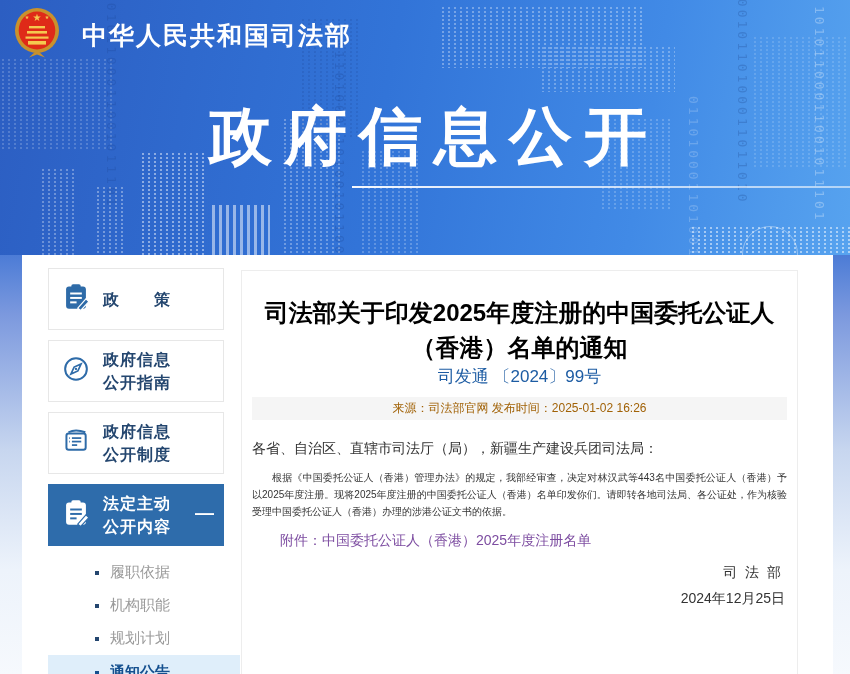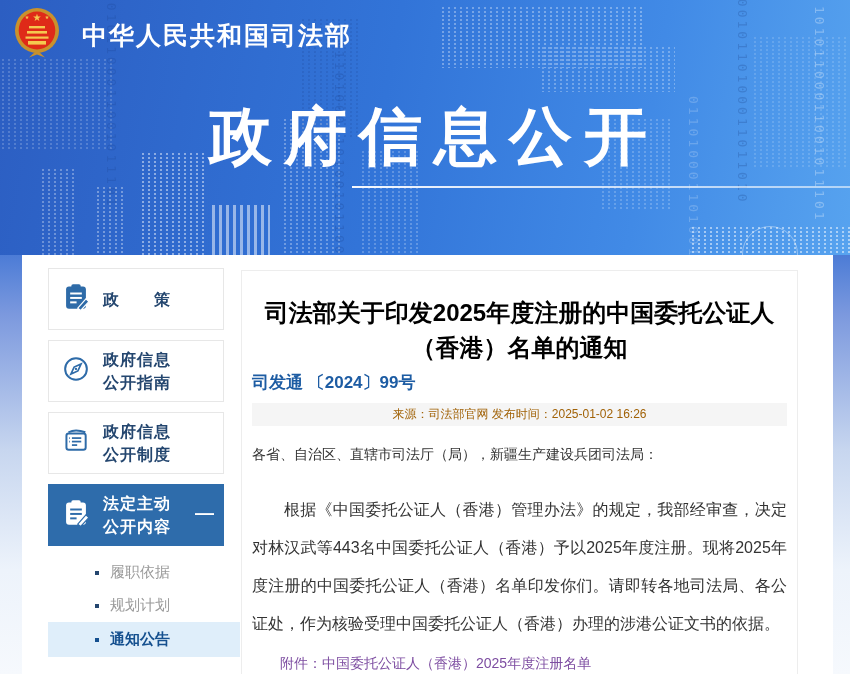--- a/index.html
+++ b/index.html
@@ -59,25 +59,25 @@
   .sub-item .sub-label { font-size:15px; color:#9a9a9a; }
   .sub-item.active { background:#dfeefa; height:35px; }
   .sub-item.active .sub-label { color:#15508f; font-weight:bold; }
   .sub-item.active .bullet { background:#15508f; }
 
   
   .article { position:absolute; left:219px; top:15px; width:557px; height:420px;
     border:1px solid #ededed; padding:0 10px; background:#fff; }
   .art-title { margin-top:24px; text-align:center; color:#000000; font-size:24px; font-weight:bold;
     line-height:35px; white-space:pre-line; }
-  .doc-number { margin-top:6px; color:#1d5ca3; font-size:17px;font-weight:bold; }
+  .doc-number { text-align:center; color:#1d5ca3; font-size:17px; }
   .source-bar { margin-top:9px; background:#f5f5f5; color:#a16207; font-size:12px; text-align:center;
     height:23px; line-height:23px; }
   .salutation { margin-top:14px; font-size:14px; color:#333; line-height:29px; }
-  .body-para { margin-top:22px; font-size:16px; color:#333; line-height:38px; text-indent:2em; text-align:justify; }
+  .body-para { margin-top:6px; font-size:10px; color:#333; line-height:17px; text-indent:2em; text-align:justify; }
   .attachment { display:block; margin-top:8px; font-size:14px; color:#7d4da1; text-indent:2em;
     line-height:24px; cursor:pointer; text-decoration:none; }
   .signer { margin-top:12px; text-align:right; font-size:14px; color:#333; padding-right:4px; letter-spacing:2px; }
   .pub-date { margin-top:8px; text-align:right; font-size:14px; color:#333; padding-right:2px; }
 </style>
 </head>
 <body>
 
 <div class="page">
 
@@ -188,20 +188,24 @@
         <span class="collapse">—</span>
       </div>
 
       <div class="submenu">
         <div class="sub-item">
           <span class="bullet"></span>
           <span class="sub-label">履职依据</span>
         </div>
         <div class="sub-item">
           <span class="bullet"></span>
+          <span class="sub-label">机构职能</span>
+        </div>
+        <div class="sub-item">
+          <span class="bullet"></span>
           <span class="sub-label">规划计划</span>
         </div>
         <div class="sub-item active">
           <span class="bullet"></span>
           <span class="sub-label">通知公告</span>
         </div>
       </div>
     </aside>
 
     <main class="article">

